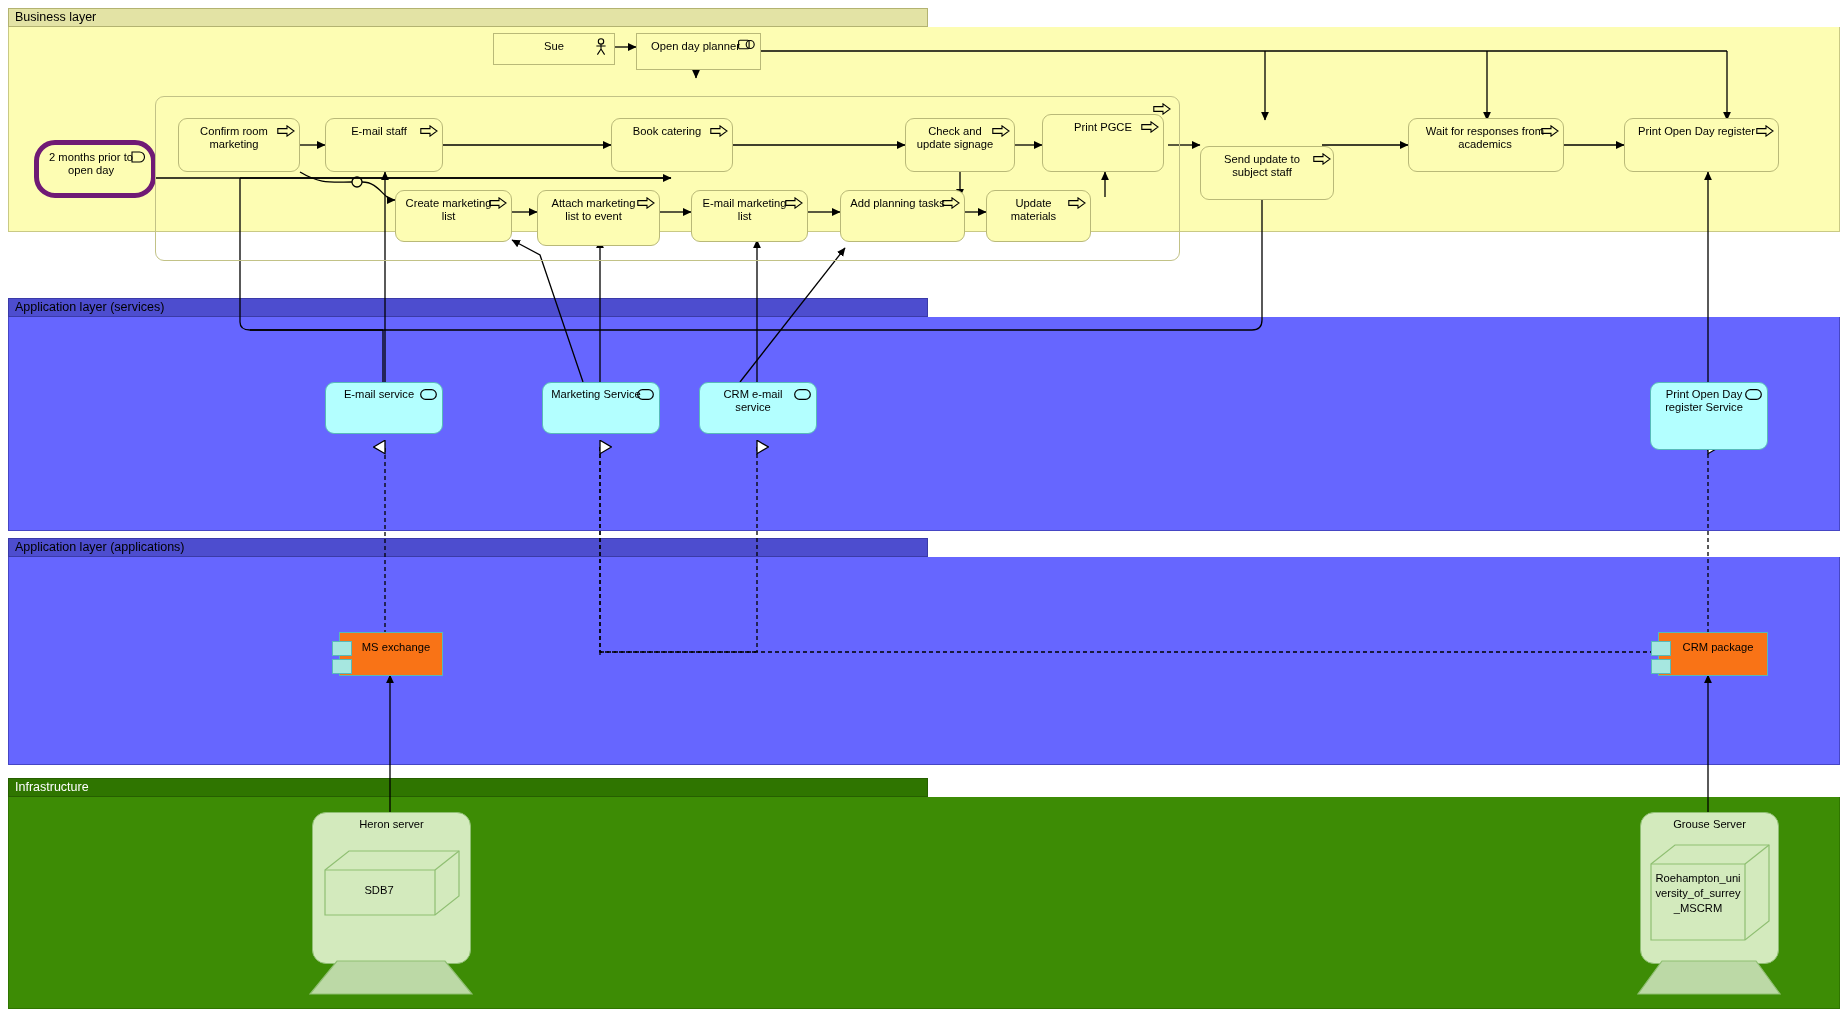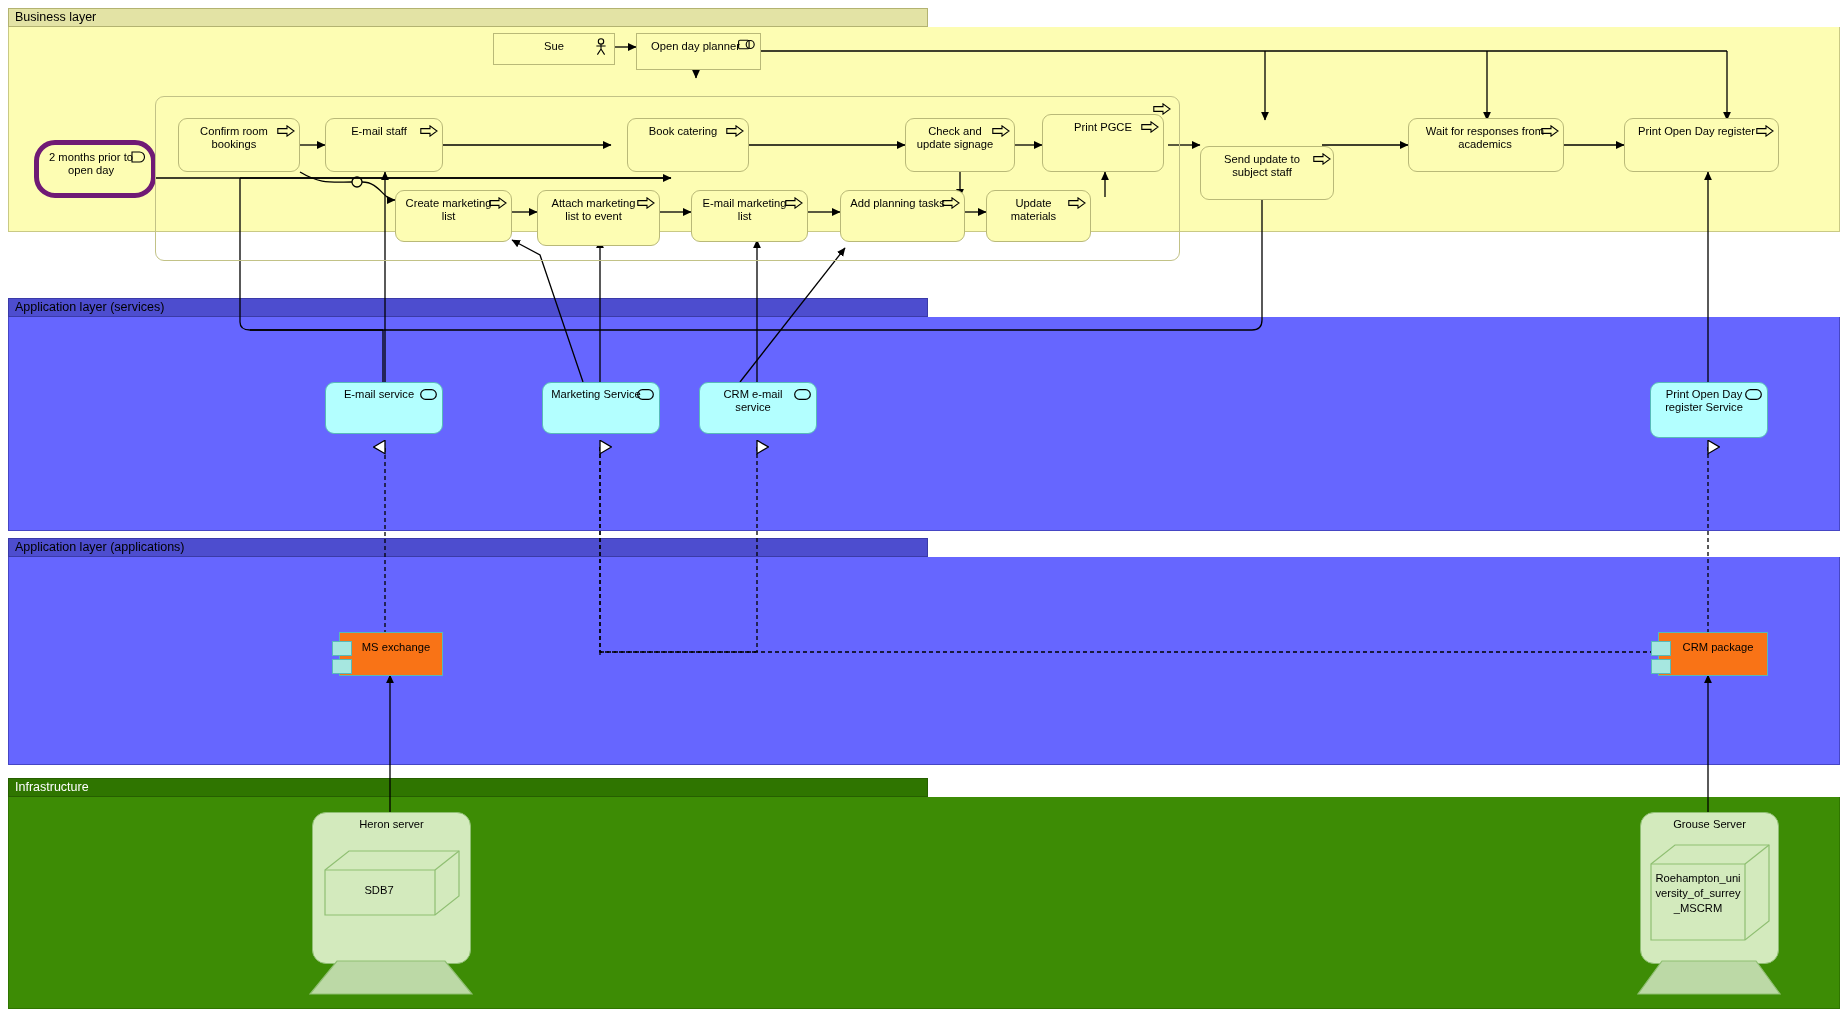--- a/index.html
+++ b/index.html
@@ -183,34 +183,34 @@
     </svg>
   </div>
 
   <div class="node group" style="left:155px; top:96px; width:1025px; height:165px;">
     <svg class="ico" style="right:8px;top:6px;" width="18" height="12" viewBox="0 0 18 12">
       <path d="M0.8,3.6 L10,3.6 L10,0.9 L17,6 L10,11.1 L10,8.4 L0.8,8.4 z" fill="none" stroke="#000" stroke-width="1.1"></path>
     </svg>
   </div>
 
   <div class="node bproc" style="left:178px; top:118px; width:122px; height:54px;">
-    <span class="lbl">Confirm room bookings</span>
+    <span class="lbl">Confirm room marketing</span>
     <svg class="ico" style="right:4px;top:6px;" width="18" height="12" viewBox="0 0 18 12">
       <path d="M0.8,3.6 L10,3.6 L10,0.9 L17,6 L10,11.1 L10,8.4 L0.8,8.4 z" fill="none" stroke="#000" stroke-width="1.1"></path>
     </svg>
   </div>
 
   <div class="node bproc" style="left:325px; top:118px; width:118px; height:54px;">
     <span class="lbl">E-mail staff</span>
     <svg class="ico" style="right:4px;top:6px;" width="18" height="12" viewBox="0 0 18 12">
       <path d="M0.8,3.6 L10,3.6 L10,0.9 L17,6 L10,11.1 L10,8.4 L0.8,8.4 z" fill="none" stroke="#000" stroke-width="1.1"></path>
     </svg>
   </div>
 
-  <div class="node bproc" style="left:611px; top:118px; width:122px; height:54px;margin-left:16px;">
+  <div class="node bproc" style="left:611px; top:118px; width:122px; height:54px;">
     <span class="lbl">Book catering</span>
     <svg class="ico" style="right:4px;top:6px;" width="18" height="12" viewBox="0 0 18 12">
       <path d="M0.8,3.6 L10,3.6 L10,0.9 L17,6 L10,11.1 L10,8.4 L0.8,8.4 z" fill="none" stroke="#000" stroke-width="1.1"></path>
     </svg>
   </div>
 
   <div class="node bproc" style="left:905px; top:118px; width:110px; height:54px;">
     <span class="lbl">Check and update signage</span>
     <svg class="ico" style="right:4px;top:6px;" width="18" height="12" viewBox="0 0 18 12">
       <path d="M0.8,3.6 L10,3.6 L10,0.9 L17,6 L10,11.1 L10,8.4 L0.8,8.4 z" fill="none" stroke="#000" stroke-width="1.1"></path>
@@ -294,21 +294,21 @@
     </svg>
   </div>
 
   <div class="node asvc" style="left:699px; top:382px; width:118px; height:52px;">
     <span class="lbl">CRM e-mail service</span>
     <svg class="ico" style="right:5px;top:6px;" width="17" height="11" viewBox="0 0 17 11">
       <rect x="0.7" y="0.7" width="15.6" height="9.6" rx="4.8" fill="none" stroke="#000" stroke-width="1.2"></rect>
     </svg>
   </div>
 
-  <div class="node asvc" style="left:1650px; top:382px; width:118px; height:56px;">
+  <div class="node asvc" style="left:1650px; top:382px; width:118px; height:68px;">
     <span class="lbl">Print Open Day register Service</span>
     <svg class="ico" style="right:5px;top:6px;" width="17" height="11" viewBox="0 0 17 11">
       <rect x="0.7" y="0.7" width="15.6" height="9.6" rx="4.8" fill="none" stroke="#000" stroke-width="1.2"></rect>
     </svg>
   </div>
 
   <div class="node acomp" style="left:339px; top:632px; width:104px; height:44px;">
     <span class="lbl">MS exchange</span>
     <span class="nub" style="top:8px;"></span>
     <span class="nub" style="top:26px;"></span>

